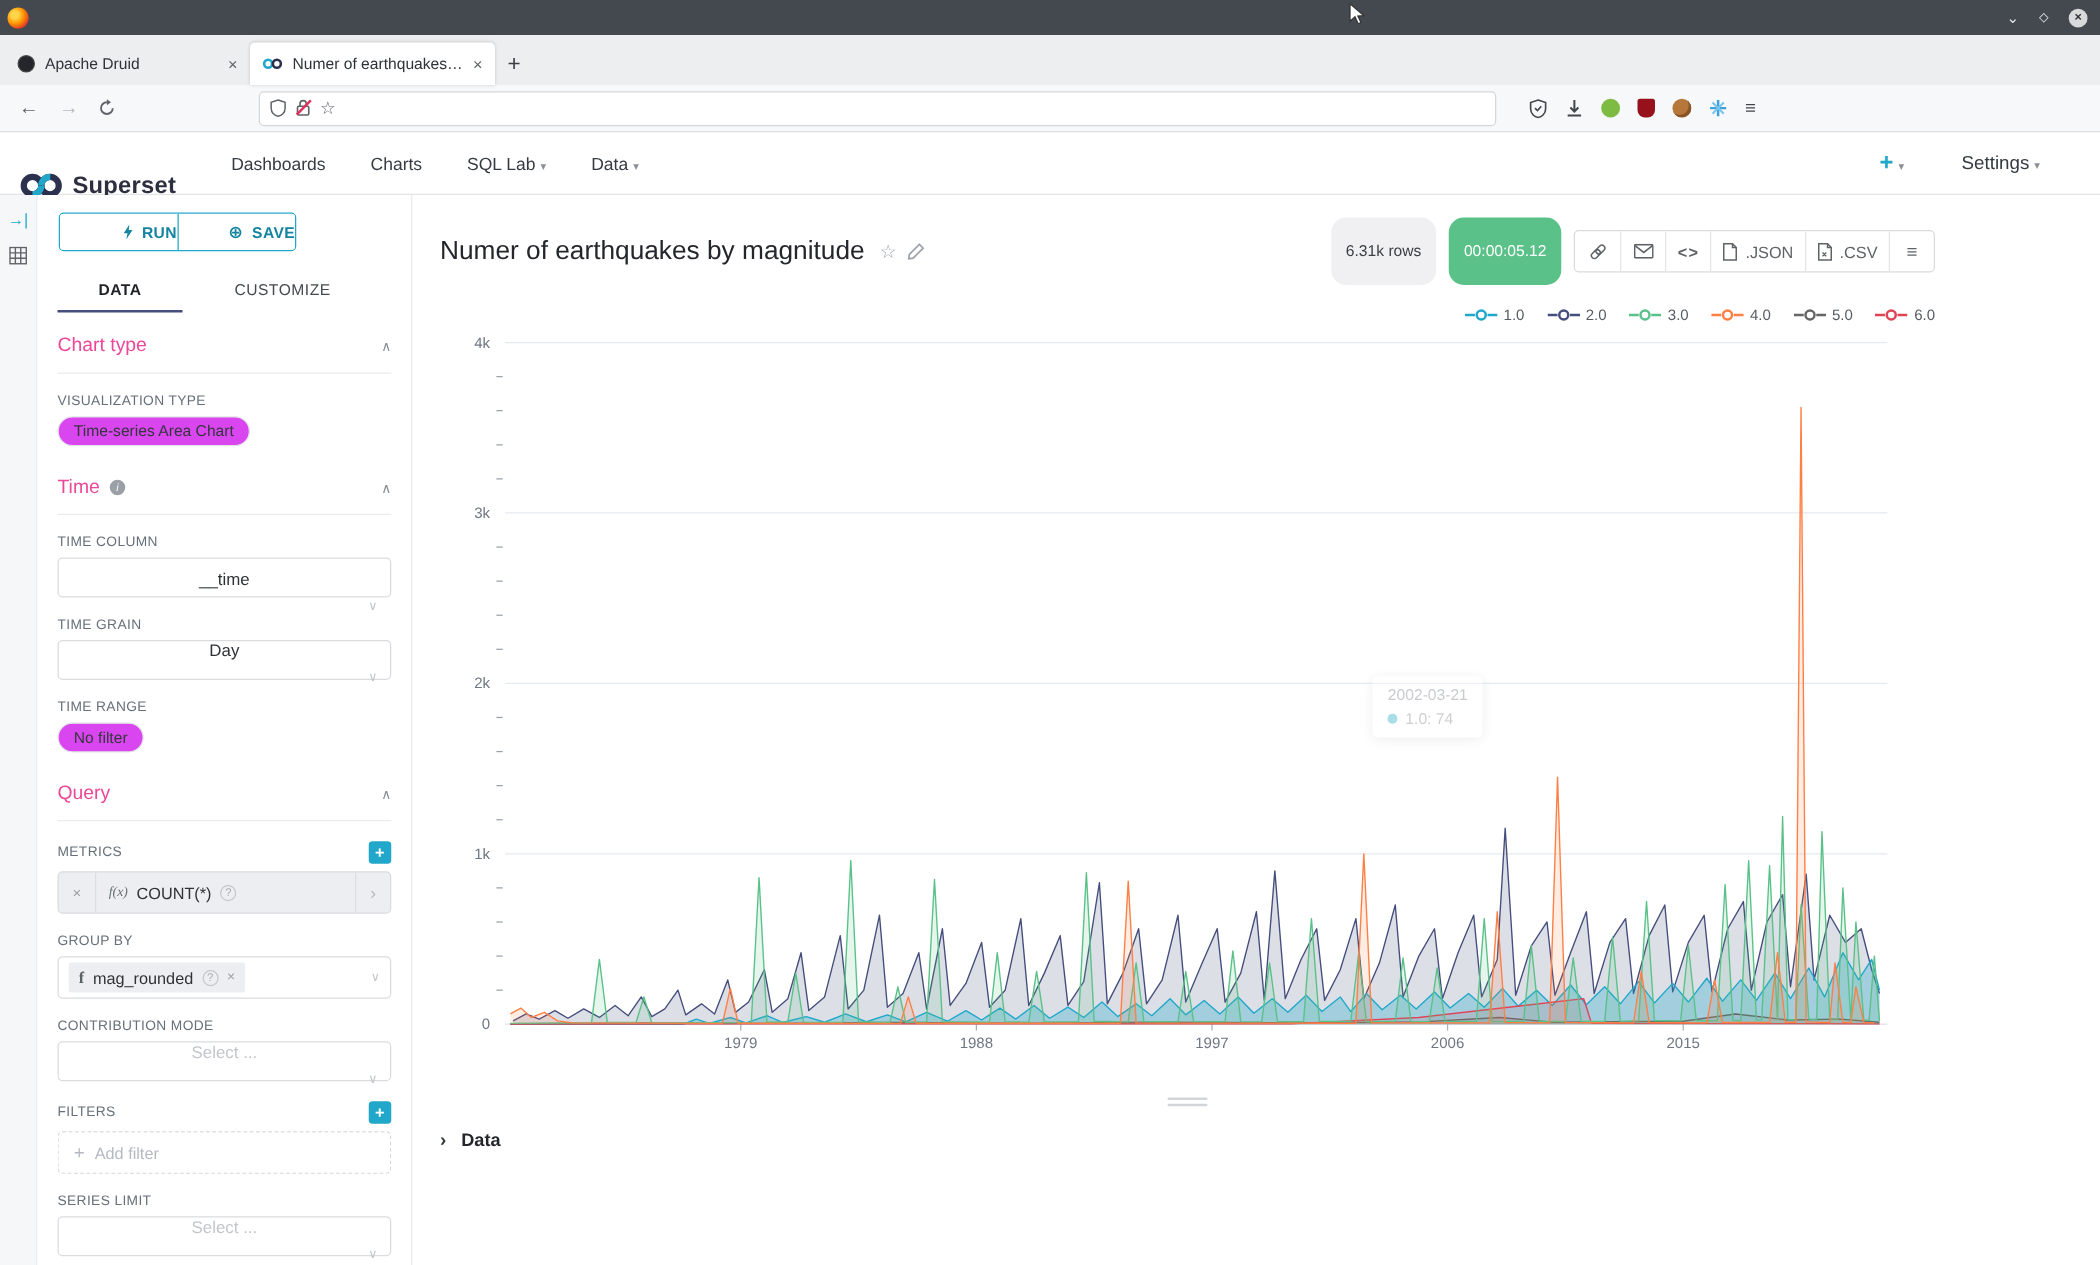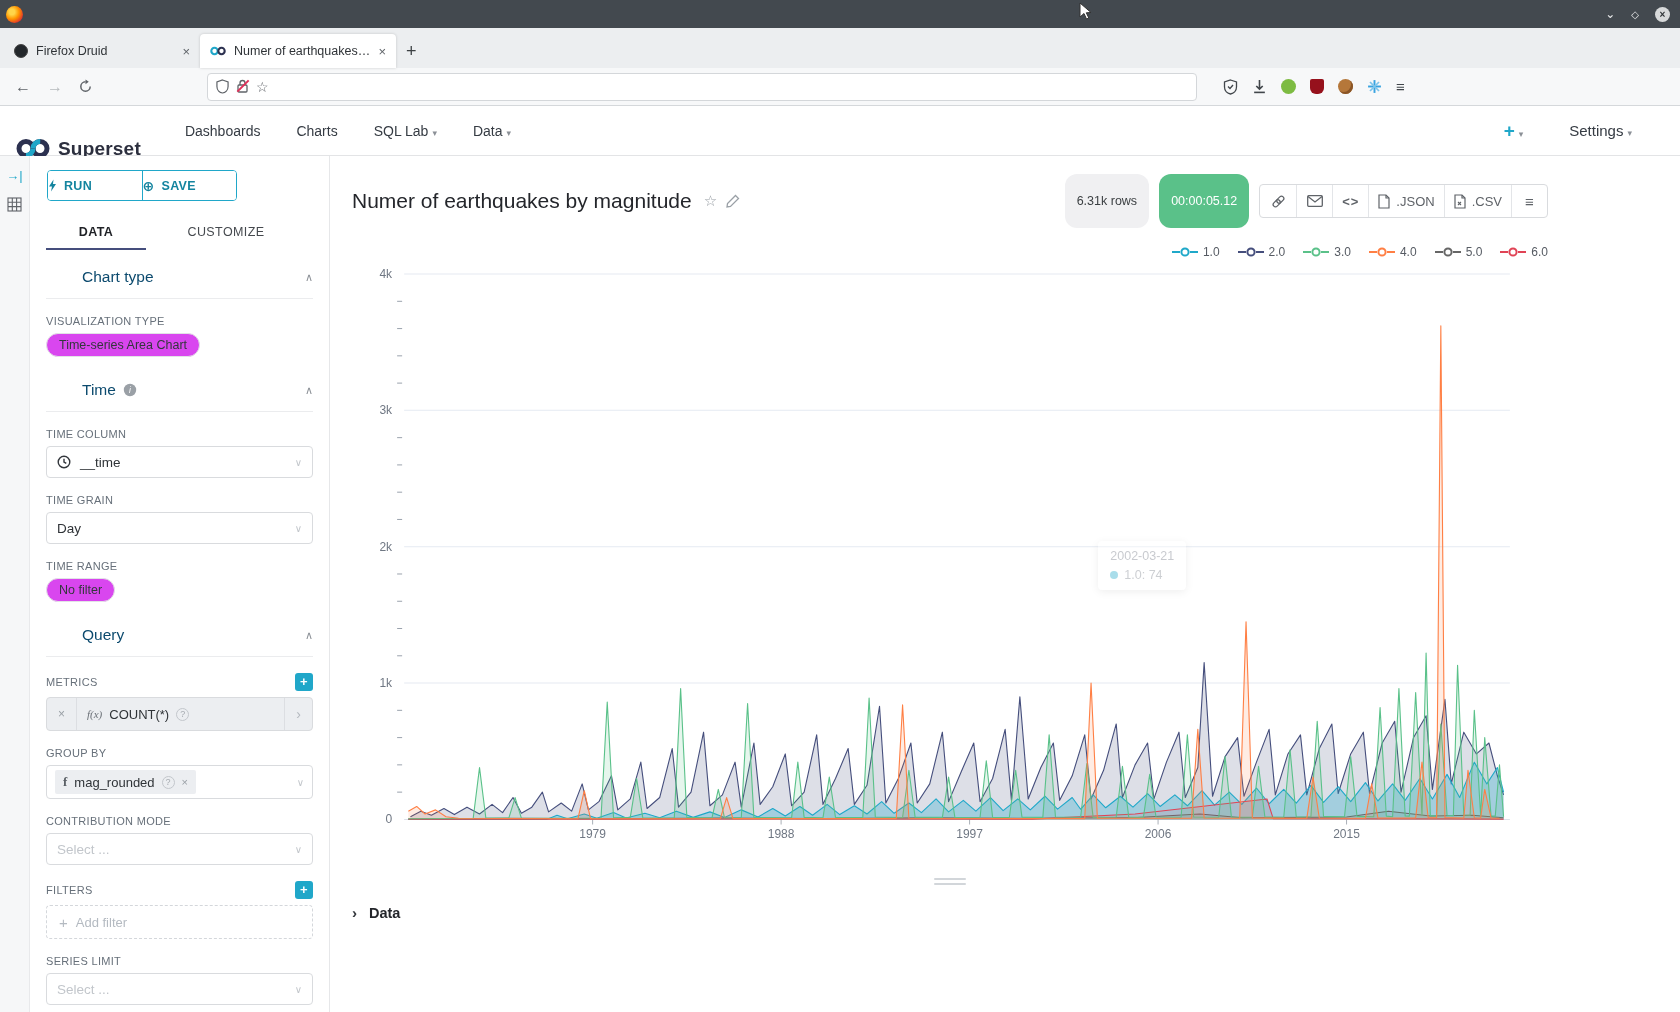--- a/index.html
+++ b/index.html
@@ -47,33 +47,33 @@
   .appnav-right { margin-left:auto; display:flex; align-items:center; gap:28px; padding-right:14px; }
   .plus-teal { color:#20a7c9; font-size:19px; font-weight:bold; }
 
   
   .content { display:flex; height:856px; }
   .rail { width:30px; background:#f6f7f8; border-right:1px solid #e8e9eb; padding-top:12px; display:flex; flex-direction:column; align-items:center; gap:14px; }
   .rail .r-ic { color:#20a7c9; font-size:13px; }
 
   .panel { width:300px; border-right:1px solid #e6e7e9; padding:14px 16px 0 16px; overflow:hidden; background:#fff; }
   .runsave { display:flex; height:31px; border:1px solid #20a7c9; border-radius:4px; overflow:hidden; width:190px; margin-left:1px; }
-  .runsave .rs-btn { flex:1; display:flex; align-items:center; justify-content:flex-start; gap:7px; color:#14849f; font-size:12.5px; font-weight:bold; letter-spacing:.3px; background:#fff; }
+  .runsave .rs-btn { flex:1; display:flex; align-items:center; justify-content:flex-end; gap:7px; color:#14849f; font-size:12.5px; font-weight:bold; letter-spacing:.3px; background:#fff; }
   .runsave .rs-btn + .rs-btn { border-left:1px solid #20a7c9; }
   .ptabs { display:flex; margin-top:14px; }
   .ptab { width:100px; text-align:center; font-size:12.5px; letter-spacing:.4px; color:#45494e; padding:10px 0 9px; }
   .ptab.active { color:#1f2126; border-bottom:2px solid #454e7c; font-weight:bold; }
   .ptab.right { width:160px; }
   .sect { margin-top:18px; }
   .sect-head { display:flex; align-items:center; justify-content:space-between; padding-bottom:12px; border-bottom:1px solid #ebecee; }
-  .sect-title { font-size:15.5px; color:#0c4a6e; display:flex; align-items:center; gap:7px;margin-left:36px; }
+  .sect-title { font-size:15.5px; color:#ec4899; display:flex; align-items:center; gap:7px; }
   .sect-chev { color:#8b9096; font-size:11px; }
   .ctl-label { font-size:11px; letter-spacing:.3px; color:#67707a; margin:16px 0 6px; display:flex; align-items:center; }
   .ctl-label .addbtn { margin-left:auto; width:18px; height:18px; border-radius:3px; background:#20a7c9; color:#fff; font-size:13px; line-height:17px; text-align:center; font-weight:bold; }
-  .selectbox { height:32px; border:1px solid #d9dbde; border-radius:4px; display:flex; align-items:center; padding:0 10px; gap:9px; font-size:13.5px; color:#2f3337; }
+  .selectbox { height:32px; border:1px solid #d9dbde; border-radius:4px; display:flex; align-items:center; padding:0 10px; gap:9px; font-size:13.5px; color:#2f3337;flex-direction:column; }
   .selectbox .chev { margin-left:auto; color:#c2c6cb; font-size:10px; }
   .selectbox .ph { color:#c2c6cb; }
   .pill { display:inline-block; background:#d946ef; border:1px solid #e2e3e6; border-radius:12px; padding:4px 12px; font-size:12.5px; color:#33373c; }
   .metric-box { border:1px solid #d9dbde; border-radius:4px; height:34px; display:flex; align-items:stretch; overflow:hidden; background:#eceef1; }
   .metric-x { width:30px; display:flex; align-items:center; justify-content:center; color:#9aa0a6; border-right:1px solid #dcdee2; font-size:12px; }
   .metric-main { flex:1; display:flex; align-items:center; gap:7px; padding:0 10px; font-size:13px; color:#2f3337; }
   .metric-arrow { width:28px; display:flex; align-items:center; justify-content:center; color:#b4b9bf; border-left:1px solid #dcdee2; font-size:14px; }
   .fx { font-style:italic; font-size:11px; color:#6b7077; font-family:"Liberation Serif",serif; }
   .helpq { width:13px; height:13px; border:1px solid #c3c7cc; border-radius:50%; color:#a6abb1; font-size:9px; display:inline-flex; align-items:center; justify-content:center; }
   .groupbox { height:34px; border:1px solid #d9dbde; border-radius:4px; display:flex; align-items:center; padding:0 8px; }
@@ -120,21 +120,21 @@
     <span class="tb-close">×</span>
   </div>
   <svg class="cursor-arrow" width="14" height="20" viewBox="0 0 14 20">
     <path d="M2 1 L2 15 L6 11.5 L8.5 17 L10.8 16 L8.3 10.8 L13 10.5 Z" fill="#fff" stroke="#333" stroke-width="1"></path>
   </svg>
 </div>
 
 <div class="tabbar">
   <div class="tab">
     <span class="fav-druid"></span>
-    <span class="t-label">Firefox Druid</span>
+    <span class="t-label">Apache Druid</span>
     <span class="t-close">×</span>
   </div>
   <div class="tab active">
     <svg class="fav-ss" width="16" height="10" viewBox="0 0 16 10">
       <circle cx="4.5" cy="5" r="3.2" fill="none" stroke="#20a7c9" stroke-width="2.1"></circle>
       <circle cx="11.5" cy="5" r="3.2" fill="none" stroke="#2c3150" stroke-width="2.1"></circle>
     </svg>
     <span class="t-label">Numer of earthquakes by</span>
     <span class="t-close">×</span>
   </div>

